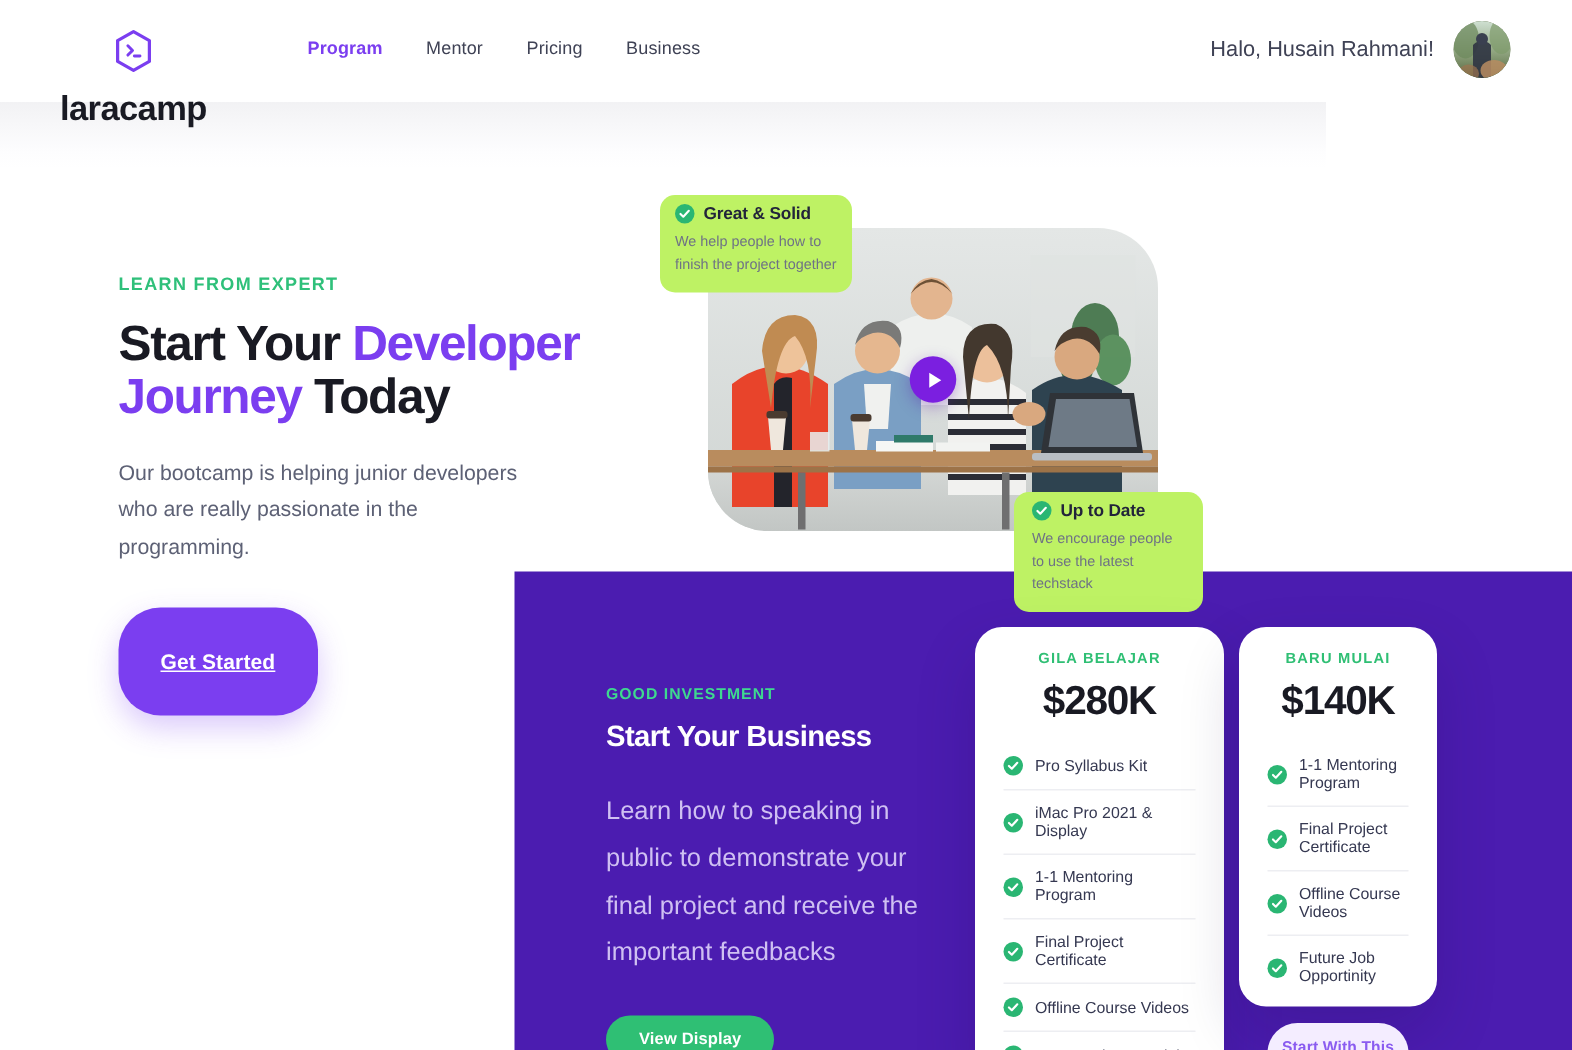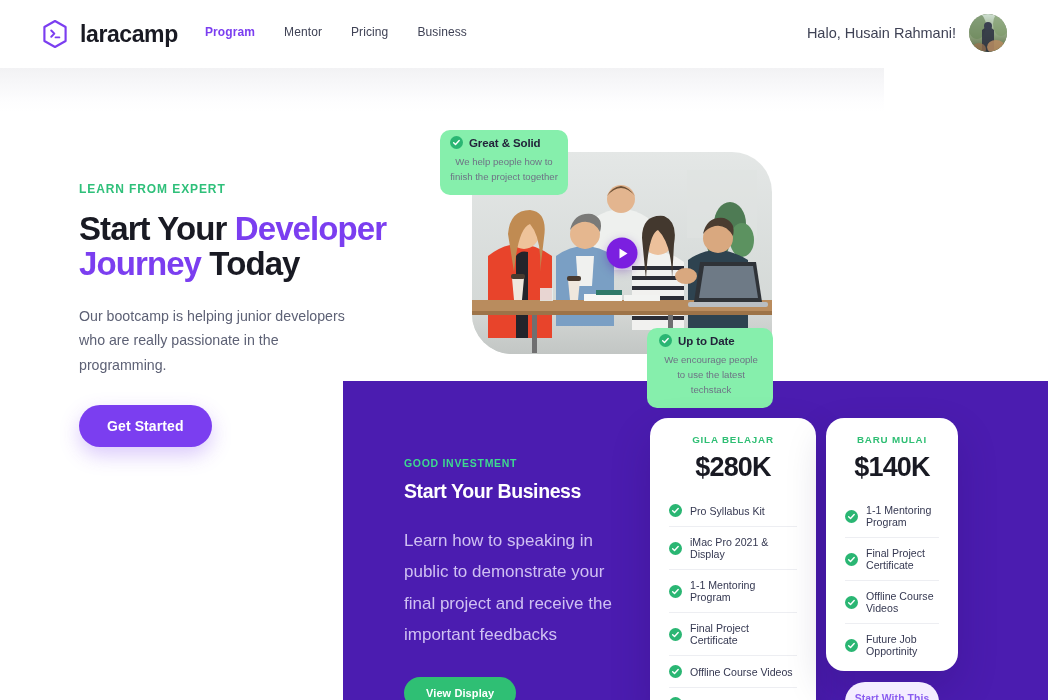--- a/index.html
+++ b/index.html
@@ -16,21 +16,21 @@
   .header {
     position: absolute; left: 0; top: 0; width: 1048px; height: 68px;
     background: #ffffff; z-index: 40;
     display: flex; align-items: center;
   }
   .header-shadow {
     position: absolute; left: 0; top: 68px; width: 884px; height: 44px;
     background: linear-gradient(180deg, #f2f2f4 0%, #f7f7f9 35%, #fdfdfe 75%, #ffffff 100%);
     z-index: 5;
   }
-  .brand { position: absolute; left: 40px; top: 19px; display: flex; align-items: center; gap: 10px; }
+  .brand { position: absolute; left: 40px; top: 19px; display: flex; align-items: center; gap: 10px; flex-direction: column; }
   .brand-logo { width: 30px; height: 30px; display:block; }
   .brand-name {
     font-size: 23px; font-weight: 700; color: #191a23; letter-spacing: -0.4px;
   }
   .nav { position: absolute; left: 205px; top: 25px; display: flex; gap: 29px; }
   .nav a {
     font-size: 12px; color: #3f4255; text-decoration: none; font-weight: 400;
     letter-spacing: 0.1px;
   }
   .nav a.active { color: #7b3ef0; font-weight: 600; }
@@ -57,22 +57,23 @@
   }
   .hero-title .hl { color: #7b3ef0; }
   .hero-sub {
     margin-top: 22px; font-size: 14.2px; line-height: 1.72; color: #5d6175;
     max-width: 290px;
   }
   .btn-primary {
     display: inline-block; margin-top: 28px;
     background: #7b3ef0; color: #ffffff;
     font-size: 14px; font-weight: 700; letter-spacing: 0.1px;
-    padding: 13px 28px; border: none; border-radius: 28px; cursor: pointer;
+    padding: 28px 28px; border: none; border-radius: 28px; cursor: pointer;
     box-shadow: 0 8px 20px rgba(123,62,240,0.28);
+    text-decoration: underline;
   }
 
   
   .media-wrap { position: absolute; left: 472px; top: 152px; z-index: 15; }
   .media-img {
     position: relative; width: 300px; height: 202px;
     border-radius: 40px 40px 8px 40px;
     overflow: hidden;
   }
   .media-img .ph { position: absolute; inset: 0; }
@@ -84,26 +85,25 @@
     box-shadow: 0 3px 10px rgba(90,20,170,0.35);
   }
   .play-btn .tri {
     width: 0; height: 0; margin-left: 2px;
     border-left: 8px solid #ffffff;
     border-top: 5px solid transparent;
     border-bottom: 5px solid transparent;
   }
 
   .float-card {
-    position: absolute; background: #86efac; z-index: 25;
+    position: absolute; background: #bef264; z-index: 25;
     border-radius: 10px;
-    text-align: center;
   }
   .float-card.top { left: 440px; top: 130px; width: 128px; padding: 6px 10px 10px 10px; }
-  .float-card.bot { left: 647px; top: 328px; width: 126px; padding: 6px 10px 10px 12px; }
+  .float-card.bot { left: 676px; top: 328px; width: 126px; padding: 6px 10px 10px 12px; }
   .fc-head { display: flex; align-items: center; gap: 6px; }
   .fc-title { font-size: 11.5px; font-weight: 700; color: #22243a; letter-spacing: -0.1px; }
   .fc-body { margin-top: 6px; font-size: 9.6px; line-height: 1.55; color: #6e7285; }
   .check {
     width: 13px; height: 13px; border-radius: 50%; background: #2ab673;
     display: flex; align-items: center; justify-content: center; flex: none;
   }
   .check svg { display: block; }
 
   

